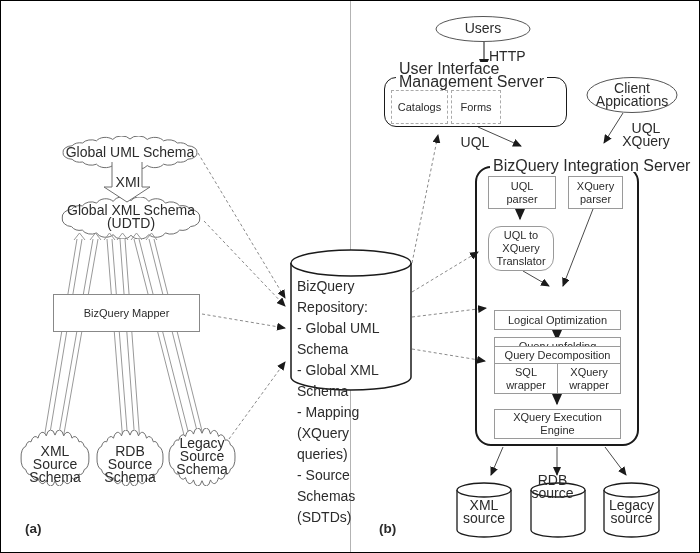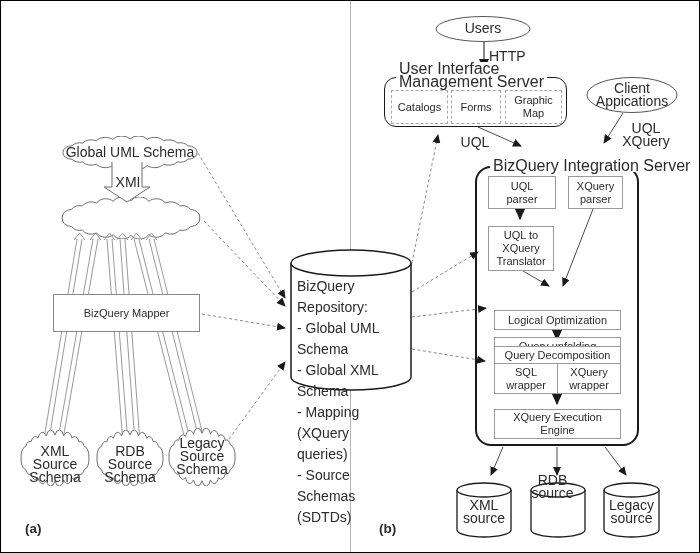--- a/index.html
+++ b/index.html
@@ -127,20 +127,22 @@
     <g>
       <path d="M603 489 L603 529 A27.5 7 0 0 0 658 529 L658 489" fill="#fff" stroke="#1a1a1a" stroke-width="1.3"></path>
       <ellipse cx="630.5" cy="489" rx="27.5" ry="7" fill="#fff" stroke="#1a1a1a" stroke-width="1.3"></ellipse>
     </g>
   </svg>
 
   <div class="lbl" style="left:60px; top:145px; width:138px;">Global UML Schema</div>
 
   <div class="lbl" style="left:113px; top:175px; width:28px;">XMI</div>
 
+  <div class="lbl" style="left:60px; top:203px; width:140px;">Global XML Schema
+(UDTD)</div>
 
   <div class="bx" style="left:52px; top:293px; width:147px; height:38px; border-color:#888;">BizQuery Mapper</div>
 
   <div class="lbl" style="left:20px; top:444px; width:68px;">XML Source
 Schema</div>
   <div class="lbl" style="left:96px; top:444px; width:66px;">RDB Source
 Schema</div>
   <div class="lbl" style="left:168px; top:436px; width:66px;">Legacy
 Source
 Schema</div>
@@ -158,39 +160,38 @@
   <div class="lbl" style="left:435px; top:21px; width:94px;">Users</div>
 
   <div class="lbl" style="left:488px; top:49px; width:40px; text-align:left;">HTTP</div>
 
   <div class="container" id="uims-box" style="left:383px; top:76px; width:183px; height:50px;"></div>
   <div class="float-title" style="left:395px; top:61px; text-align:left;">User Interface
 Management Server</div>
 
   <div class="bx dashed" style="left:390px; top:89px; width:57px; height:34px;">Catalogs</div>
   <div class="bx dashed" style="left:450px; top:89px; width:50px; height:34px;">Forms</div>
-  <div class="bx dashed" style="left:504px; top:89px; width:57px; height:34px;">Graphic Map</div>
 
   <div class="lbl" style="left:459px; top:135px; width:30px;">UQL</div>
 
   <div class="lbl" style="left:586px; top:81px; width:90px;">Client
 Appications</div>
 
   <div class="lbl" style="left:619px; top:121px; width:52px;">UQL
 XQuery</div>
 
   <div class="container" id="server-box" style="left:474px; top:165px; width:164px; height:280px;"></div>
   <div class="float-title" style="left:489px; top:158px;">BizQuery Integration Server</div>
 
   <div class="bx" style="left:487px; top:175px; width:68px; height:33px;">UQL
 parser</div>
   <div class="bx" style="left:567px; top:175px; width:55px; height:33px;">XQuery
 parser</div>
 
-  <div class="bx" style="left:487px; top:225px; width:66px; height:45px;">UQL to
+  <div class="bx" style="left:487px; top:225px; width:66px; height:45px;border-radius:13px;">UQL to
 XQuery
 Translator</div>
 
   <div class="bx" style="left:493px; top:292px; width:127px; height:18px;margin-top:44px;">Query unfolding</div>
   <div class="bx" style="left:493px; top:309px; width:127px; height:20px;">Logical Optimization</div>
 
   <div class="bx" style="left:493px; top:345px; width:127px; height:18px;">Query Decomposition</div>
   <div class="bx" style="left:493px; top:362px; width:64px; height:31px;">SQL
 wrapper</div>
   <div class="bx" style="left:556px; top:362px; width:64px; height:31px;">XQuery

